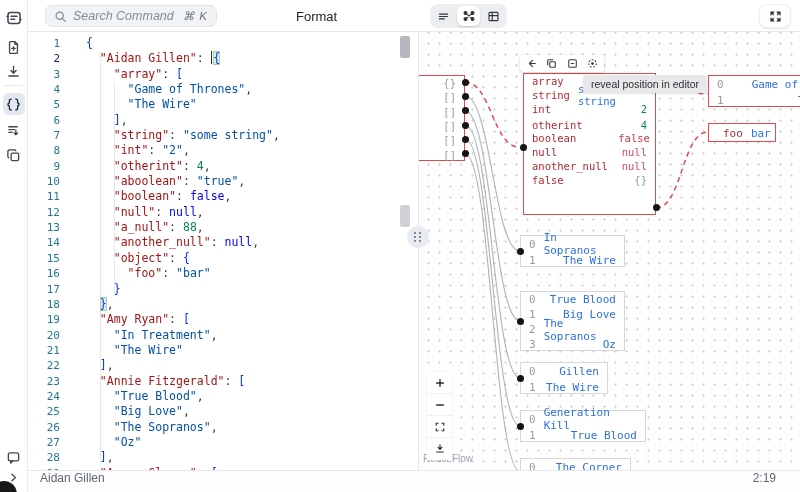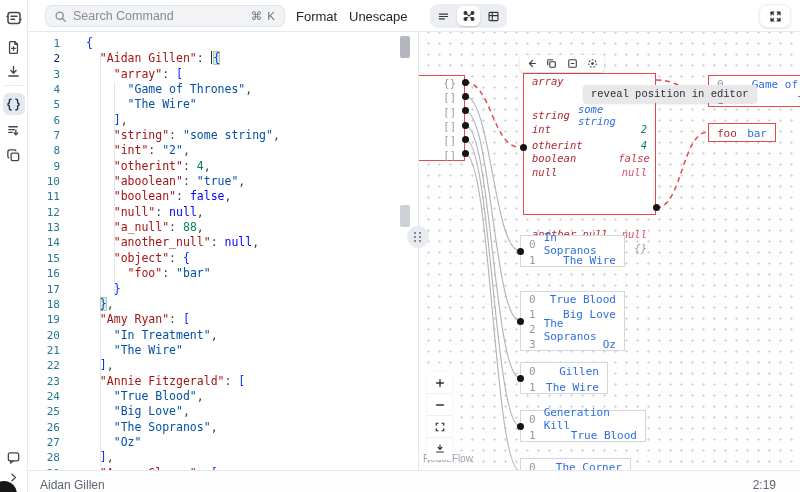--- a/index.html
+++ b/index.html
@@ -13,23 +13,23 @@
   .sb-icon { position:absolute; left:50%; transform:translateX(-50%);
     width:22px; height:22px; display:flex; align-items:center; justify-content:center;
     color:#3f4750; border-radius:6px; cursor:pointer; }
   .sb-icon svg { display:block; }
   .sb-icon.active { background:#e2e8f2; color:#232a33; }
   .sb-divider { position:absolute; left:4px; right:4px; height:1px; background:#e8eaed; }
 
   
   #topbar { position:absolute; left:28px; top:0; right:0; height:32px;
     background:#fff; border-bottom:1px solid #e6e8eb; z-index:25; }
-  #searchbox { position:absolute; left:17px; top:5px; width:240px; height:22px;
+  #searchbox { position:absolute; left:17px; top:5px; width:172px; height:22px;
     background:#f1f3f5; border:1px solid #e0e3e7; border-radius:7px;
-    display:flex; align-items:center; padding:0 8px; gap:6px; color:#858c95; cursor:text; }
+    display:flex; align-items:center; padding:0 8px; gap:6px; color:#858c95; cursor:text;font-style:italic; }
   #searchbox .ph { font-size:12.5px; color:#858c95; flex:1; }
   #searchbox .kbd { font-size:11.5px; color:#6b7280; letter-spacing:1px; }
   .tb-btn { position:absolute; top:0; height:32px; display:flex; align-items:center;
     font-size:13px; font-weight:500; color:#20262e; cursor:pointer; }
   #btn-format { left:268px; }
   #btn-unescape { left:321px; }
   #view-toggle { position:absolute; left:402px; top:4px; height:24px;
     background:#eceef1; border-radius:8px; display:flex; align-items:center;
     padding:2px; gap:2px; }
   .vt-btn { width:23px; height:20px; border-radius:6px; display:flex; align-items:center;
@@ -81,35 +81,35 @@
   .grow .v { margin-left:auto; padding-left:8px; }
   .v-s,.v-t { color:#2d6fdd; } .v-n { color:#098658; } .v-f { color:#ce3646; }
   .v-u { color:#dd4a68; } .v-o { color:#9a9aa0; } .v-h { color:transparent; }
   .handle { position:absolute; width:7px; height:7px; border-radius:50%;
     background:#141414; z-index:4; }
   #node-toolbar { position:absolute; left:101px; top:23px; width:84px; height:17px;
     background:#fff; border-radius:4px; box-shadow:0 1px 3px rgba(0,0,0,.18);
     display:flex; align-items:center; justify-content:space-between;
     padding:0 6px; z-index:6; color:#3a3a40; }
   #node-toolbar span { display:flex; cursor:pointer; }
-  #tooltip { position:absolute; left:164px; top:53px; z-index:7;
+  #tooltip { position:absolute; left:164px; top:43px; z-index:7;
     background:#e8e8eb; color:#2f2f33; font-size:10.5px; padding:3px 8px;
-    border-radius:4px; box-shadow:0 1px 2px rgba(0,0,0,.12); white-space:nowrap;font-family:Liberation Mono, monospace; }
+    border-radius:4px; box-shadow:0 1px 2px rgba(0,0,0,.12); white-space:nowrap; }
   #rf-controls { position:absolute; left:8px; top:340px; width:25px; z-index:8;
     background:#fff; box-shadow:0 0 2px rgba(0,0,0,.12); border-radius:3px; }
   .rf-btn { width:25px; height:22px; display:flex; align-items:center; justify-content:center;
     color:#2d2d33; border-bottom:1px solid #eef0f2; cursor:pointer; background:#fff; }
   .rf-btn:last-child { border-bottom:none; }
   #attribution { position:absolute; left:4px; top:421px; font-size:10px;
     color:#9ca3af; z-index:8; }
 
   
   #statusbar { position:absolute; left:28px; right:0; top:470px; height:22px;
     background:#fdfdfe; border-top:1px solid #e6e8eb; z-index:31;
-    display:flex; align-items:flex-end; font-size:12px; color:#5f6672; }
+    display:flex; align-items:flex-start; font-size:12px; color:#5f6672; }
   #status-path { margin-left:12px; }
   #status-cursor { margin-left:auto; margin-right:24px; }
   #corner-blob { position:absolute; left:-9px; top:481px; width:26px; height:26px;
     border-radius:50%; background:#17181a; z-index:40; }
 </style>
 </head>
 <body>
 
 <div id="app">
 
@@ -165,21 +165,20 @@
   <div id="topbar">
     <div id="searchbox">
       <svg width="13" height="13" viewBox="0 0 16 16" fill="none" stroke="currentColor" stroke-width="1.6" stroke-linecap="round">
         <circle cx="7" cy="7" r="4.4"></circle>
           <path d="M10.4 10.4L14 14"></path>
       </svg>
       <span class="ph">Search Command</span>
       <span class="kbd">⌘ K</span>
     </div>
     <div class="tb-btn" id="btn-format">Format</div>
-    <div class="tb-btn" id="btn-unescape">Unescape</div>
 
     <div id="view-toggle">
       <div class="vt-btn">
         <svg width="13" height="13" viewBox="0 0 16 16" fill="none" stroke="currentColor" stroke-width="1.5" stroke-linecap="round">
           <path d="M3 5h10M3 8h10M3 11h6"></path>
         </svg>
       </div>
       <div class="vt-btn active">
         <svg width="14" height="14" viewBox="0 0 16 16" fill="none" stroke="currentColor" stroke-width="1.4" stroke-linecap="round">
           <circle cx="4" cy="4.5" r="1.6" fill="currentColor"></circle>
@@ -260,46 +259,46 @@
           <span class="k"></span>
           <span class="v v-o">[]</span>
         </div>
       </div>
       <div class="handle" style="left: 42.5px; top: 47px;"></div>
       <div class="handle" style="left: 42.5px; top: 61px;"></div>
       <div class="handle" style="left: 42.5px; top: 75px;"></div>
       <div class="handle" style="left: 42.5px; top: 90px;"></div>
       <div class="handle" style="left: 42.5px; top: 104px;"></div>
       <div class="handle" style="left: 42.5px; top: 118px;"></div>
-      <div class="gnode sel" style="left: 104px; top: 41px; width: 133px; height: 142px; font-size: 10.5px; font-style: italic;">
+      <div class="gnode sel" style="left: 104px; top: 41px; width: 133px; height: 142px; font-size: 10.5px;">
         <div class="grow" style="height: 14.2px;">
           <span class="k">array</span>
           <span class="v v-h"></span>
         </div>
-        <div class="grow" style="height: 14.2px; margin-top: 20px;">
+        <div class="grow" style="height: 14.2px;">
           <span class="k">string</span>
           <span class="v v-s">some string</span>
         </div>
         <div class="grow" style="height: 14.2px;">
           <span class="k">int</span>
           <span class="v v-n">2</span>
         </div>
         <div class="grow" style="height: 14.2px; align-items: flex-end;">
           <span class="k">otherint</span>
           <span class="v v-n">4</span>
         </div>
         <div class="grow" style="height: 14.2px; gap: 34px;">
           <span class="k">boolean</span>
           <span class="v v-f">false</span>
         </div>
         <div class="grow" style="height: 14.2px;">
           <span class="k">null</span>
           <span class="v v-u">null</span>
         </div>
-        <div class="grow" style="height: 14.2px; margin-top: 48px;">
+        <div class="grow" style="height: 14.2px;">
           <span class="k">another_null</span>
           <span class="v v-u">null</span>
         </div>
         <div class="grow" style="height: 14.2px;">
           <span class="k">false</span>
           <span class="v v-o">{}</span>
         </div>
       </div>
       <div class="handle" style="left: 100.5px; top: 112px;"></div>
       <div class="handle" style="left: 233.5px; top: 172px;"></div>
@@ -307,21 +306,21 @@
         <div class="grow" style="height: 16px;">
           <span class="idx">0</span>
           <span class="v v-s">Game of Thrones</span>
         </div>
         <div class="grow" style="height: 16px;">
           <span class="idx">1</span>
           <span class="v v-s">The Wire</span>
         </div>
       </div>
       <div class="gnode sel" style="left: 289px; top: 91px; width: 68px; height: 19px; font-size: 11px;">
-        <div class="grow" style="height: 19px;">
+        <div class="grow" style="height: 19px; margin-left: 6px;">
           <span class="k">foo</span>
           <span class="v v-s">bar</span>
         </div>
       </div>
       <div class="gnode" style="left: 101px; top: 203px; width: 105px; height: 32px; font-size: 11px;">
         <div class="grow" style="height: 16px;">
           <span class="idx">0</span>
           <span class="v v-s">In Sopranos</span>
         </div>
         <div class="grow" style="height: 16px;">

